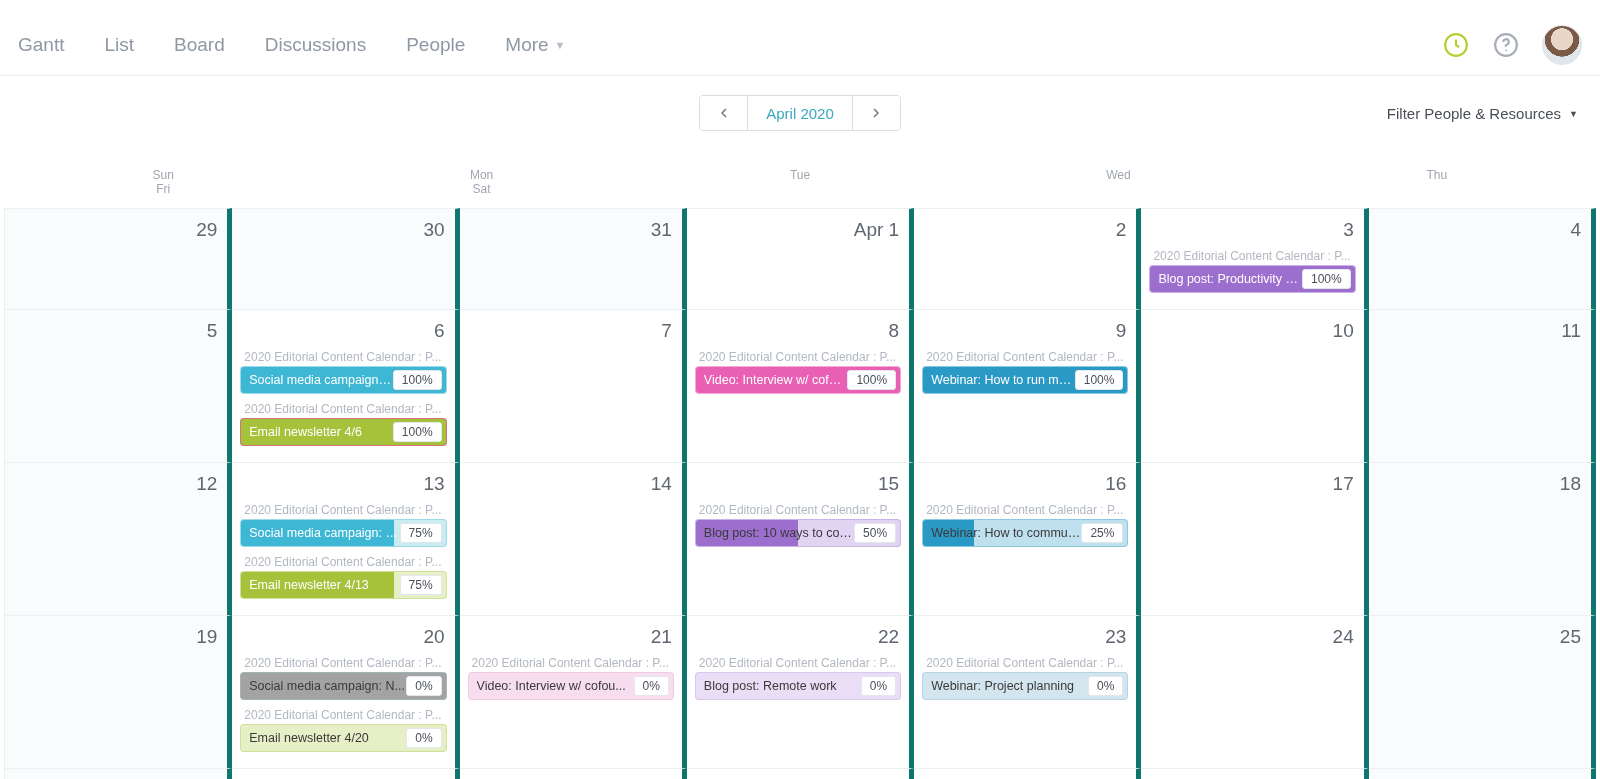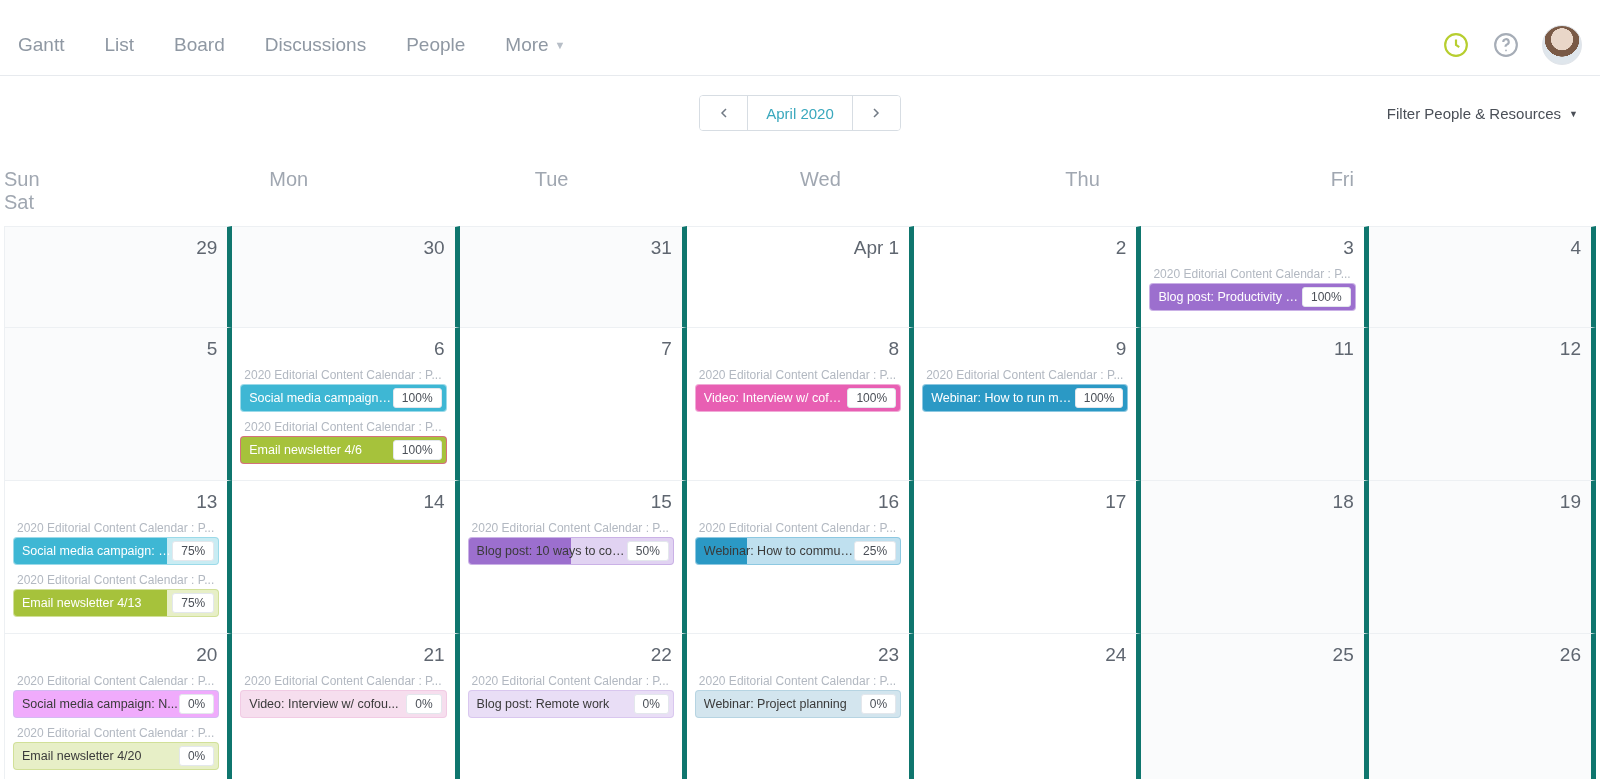--- a/index.html
+++ b/index.html
@@ -65,22 +65,22 @@
   .filter {
     position: absolute; right: 22px; top: 50%; transform: translateY(-50%);
     color: #4a4f57; font-size: 15px; display: flex; align-items: center; gap: 8px;
     cursor: pointer;
   }
   .filter .tri { font-size: 9px; color: #4a4f57; }
 
   
   .calendar { padding: 0 4px 10px 4px; }
   .dow-row {
-    display: grid; grid-template-columns: repeat(6, 1fr);
-    color: #a0a7b1; font-size: 20px; text-align: left;
+    display: grid; grid-template-columns: repeat(5, 1fr);
+    color: #a0a7b1; font-size: 12px; text-align: center;
     padding: 18px 0 12px 0;
   }
   .grid {
     display: grid; grid-template-columns: repeat(7, 1fr);
     border-left: 1px solid #edf0f3;
   }
   .cell {
     border-right: 5px solid #0f766e;
     border-top: 1px solid #edf0f3;
     padding: 8px 8px 10px 8px;
@@ -251,20 +251,23 @@
         <div class="day">9</div>
         <div class="event">
           <div class="proj">2020 Editorial Content Calendar : P...</div>
           <div class="bar" style="background: rgb(191, 224, 239); border-color: rgba(43, 153, 197, 0.333);">
             <div class="fill" style="width: 100%; background: rgb(43, 153, 197);"></div>
             <div class="title" style="color: rgb(255, 255, 255);">Webinar: How to run more...</div>
             <div class="pct">100%</div>
           </div>
         </div>
       </div>
+      <div class="cell row-tall">
+        <div class="day">10</div>
+      </div>
       <div class="cell row-tall outside">
         <div class="day">11</div>
       </div>
       <div class="cell row-tall outside">
         <div class="day">12</div>
       </div>
       <div class="cell row-tall">
         <div class="day">13</div>
         <div class="event">
           <div class="proj">2020 Editorial Content Calendar : P...</div>
@@ -314,21 +317,21 @@
       <div class="cell row-tall outside">
         <div class="day">18</div>
       </div>
       <div class="cell row-tall outside">
         <div class="day">19</div>
       </div>
       <div class="cell row-tall">
         <div class="day">20</div>
         <div class="event">
           <div class="proj">2020 Editorial Content Calendar : P...</div>
-          <div class="bar" style="background: #f0abfc; border-color: rgba(159, 214, 224, 0.333); justify-content: flex-end;">
+          <div class="bar" style="background: #a3a3a3; border-color: rgba(159, 214, 224, 0.333); justify-content: flex-end;">
             <div class="fill" style="width: 0%; background: rgb(159, 214, 224);"></div>
             <div class="title">Social media campaign: N...</div>
             <div class="pct">0%</div>
           </div>
         </div>
         <div class="event">
           <div class="proj">2020 Editorial Content Calendar : P...</div>
           <div class="bar" style="background: rgb(231, 239, 199); border-color: rgba(166, 194, 59, 0.333);">
             <div class="fill" style="width: 0%; background: rgb(166, 194, 59);"></div>
             <div class="title">Email newsletter 4/20</div>

